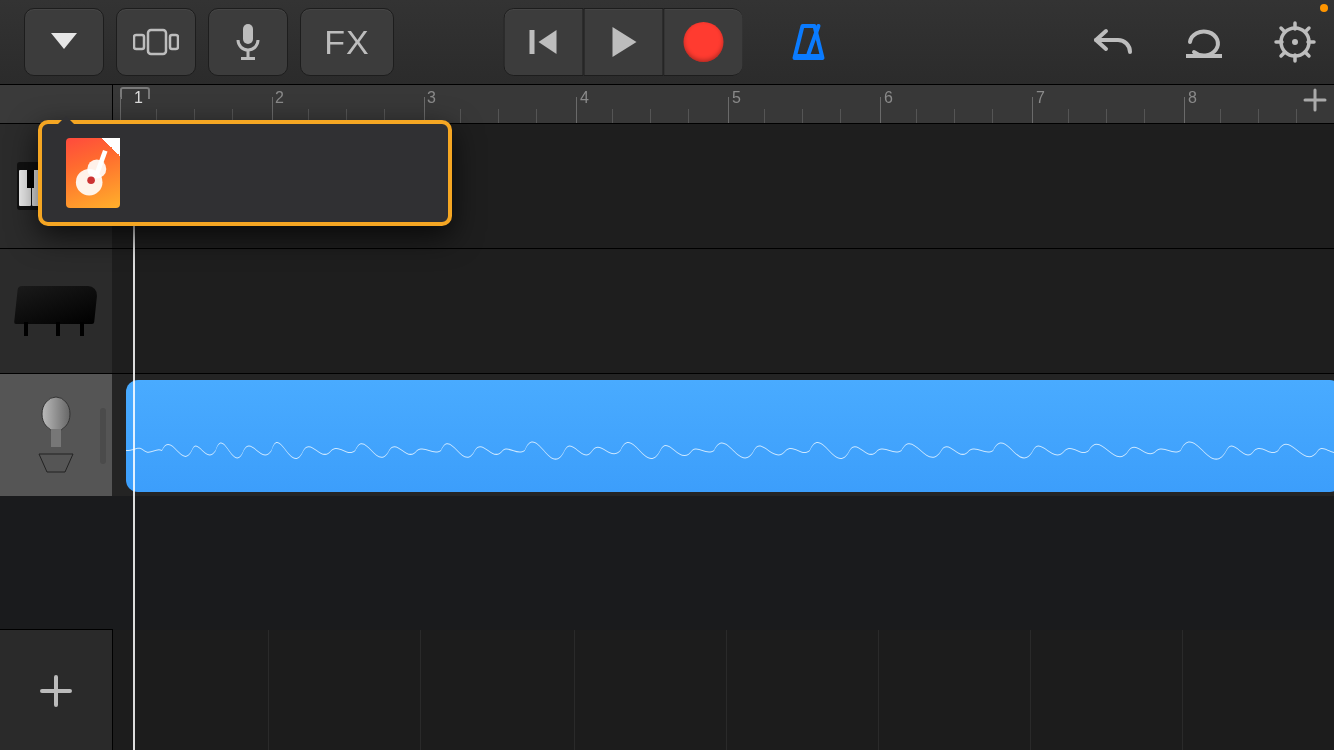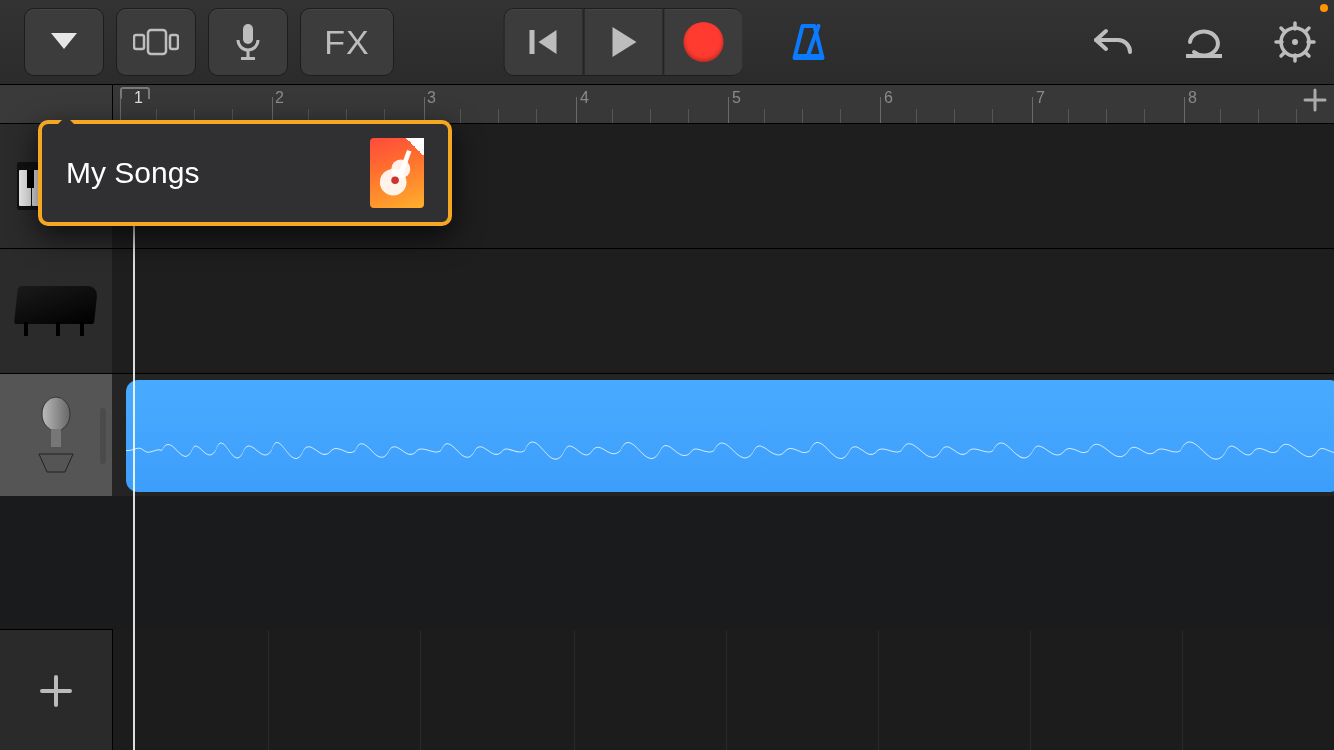--- a/index.html
+++ b/index.html
@@ -426,21 +426,20 @@
   <div class="empty-area"></div>
 
   <div class="addtrack">
     <svg width="40" height="40" viewBox="0 0 40 40">
       <path d="M20 6 V34 M6 20 H34" stroke="#bbb" stroke-width="4" stroke-linecap="round"></path>
     </svg>
   </div>
 </div>
 
 <div class="popover">
-  <span class="popover-title">My Songs</span>
   <div class="gb-doc">
     <svg class="gtr" viewBox="0 0 40 52">
       <ellipse cx="16" cy="36" rx="14" ry="14" fill="#fff" opacity="0.9"></ellipse>
       <ellipse cx="24" cy="22" rx="10" ry="10" fill="#fff" opacity="0.9"></ellipse>
       <circle cx="18" cy="34" r="4" fill="#c33"></circle>
       <rect x="26" y="2" width="5" height="26" fill="#fff" transform="rotate(20 28 15)"></rect>
     </svg>
   </div>
 </div>
 

